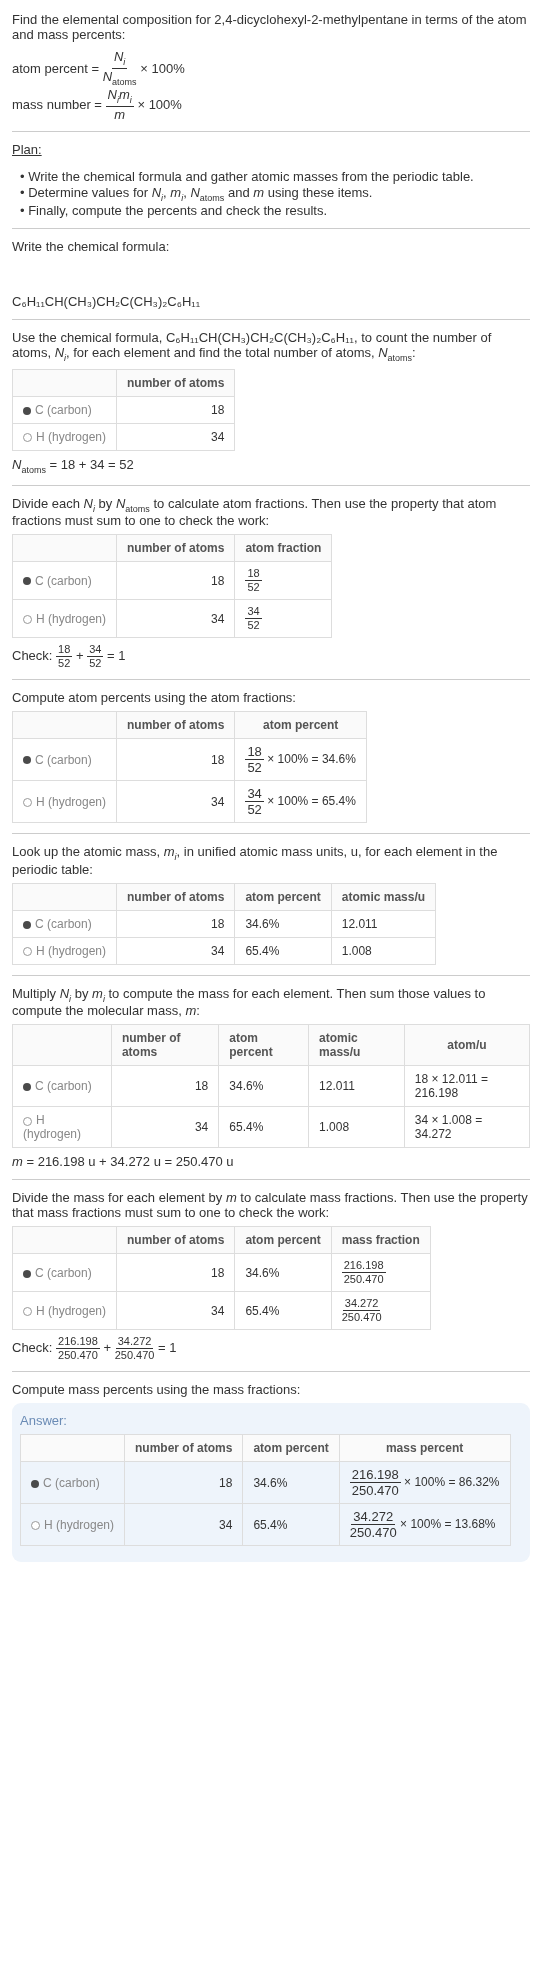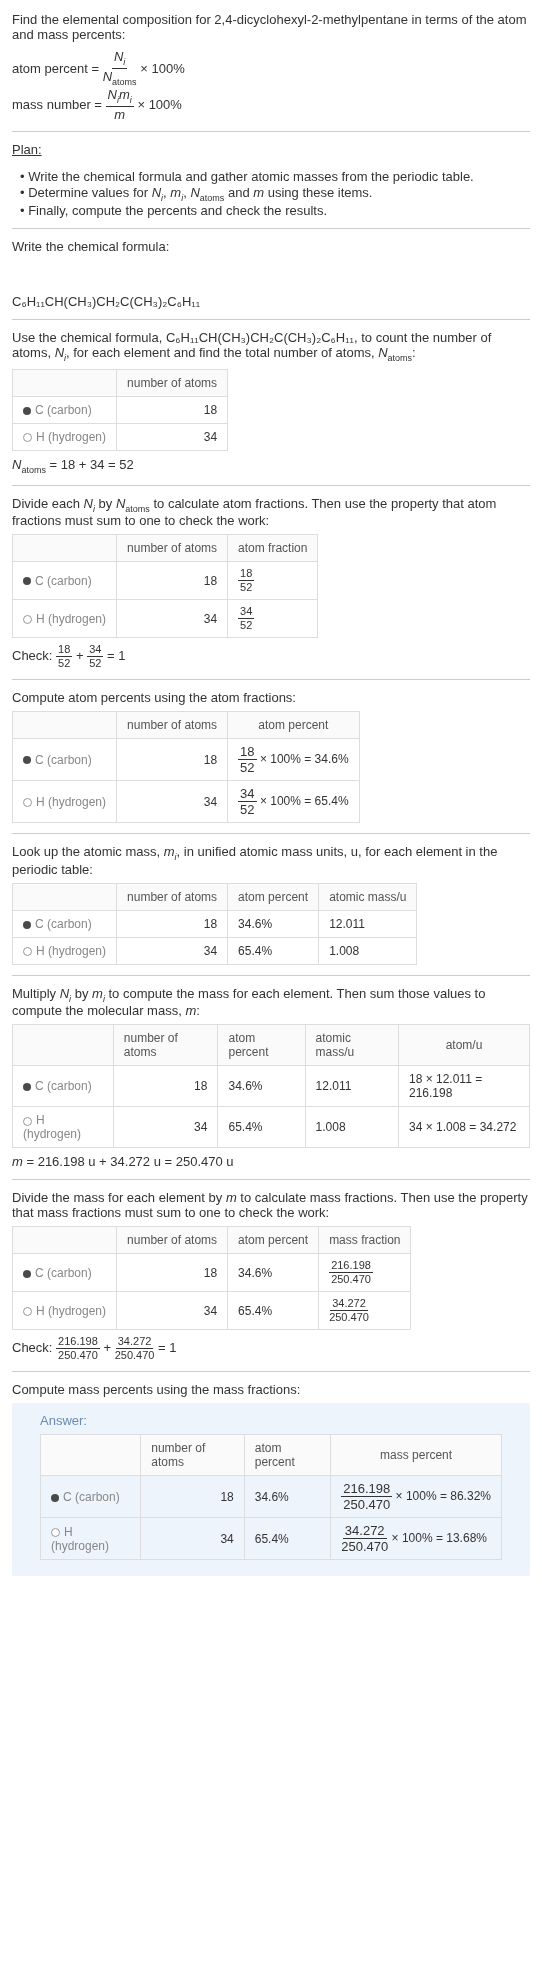--- a/index.html
+++ b/index.html
@@ -12,33 +12,33 @@
     width: 518px;
   }
   .intro { margin-bottom: 8px; }
   .formula-line { margin: 2px 0; display: flex; align-items: center; flex-wrap: wrap; }
   hr { border: none; border-top: 1px solid #ccc; margin: 10px 0; }
   .plan-title { margin-bottom: 12px; text-decoration: underline; }
   .plan-item { margin: 1px 8px; }
   .section { margin: 6px 0; }
   table { border-collapse: collapse; margin: 6px 0; }
   th, td { border: 1px solid #ddd; padding: 6px 10px; text-align: left; font-size: 12px; }
-  th { background: #fafafa; font-weight: normal; color: #555; }
+  th { background: #fafafa; font-weight: bold; color: #555; }
   td.num { text-align: right; }
   .dot { display: inline-block; width: 8px; height: 8px; border-radius: 50%; margin-right: 4px; vertical-align: middle; }
   .dot-c { background: #4a4a4a; }
   .dot-h { background: #fff; border: 1px solid #999; width: 7px; height: 7px; }
   .elname { color: #888; }
   .frac { display: inline-flex; flex-direction: column; align-items: center; font-size: 11px; vertical-align: middle; line-height: 1; }
   .frac .num { border-bottom: 1px solid #333; padding: 0 2px 1px; }
   .frac .den { padding-top: 1px; }
   .frac-lg { font-size: 13px; justify-content: center; }
   .sub { font-size: 9px; vertical-align: sub; }
   .ital { font-style: italic; }
-  .answer-box { background: #eef4fb; padding: 10px 28px; margin-top: 6px; border-radius: 2px; }
+  .answer-box { background: #eef4fb; padding: 10px 8px; margin-top: 6px; border-radius: 9px; }
   .answer-title { color: #6a8bb5; margin-bottom: 6px; }
   .check { margin-top: 4px; }
   .chem { font-family: Liberation Sans, sans-serif; margin-top: 40px; }
   .cellcenter { text-align: center; }
   .nowrap { white-space: nowrap; }
 </style>
 </head>
 <body>
 
 <div class="intro">Find the elemental composition for 2,4-dicyclohexyl-2-methylpentane in terms of the atom and mass percents:</div>

